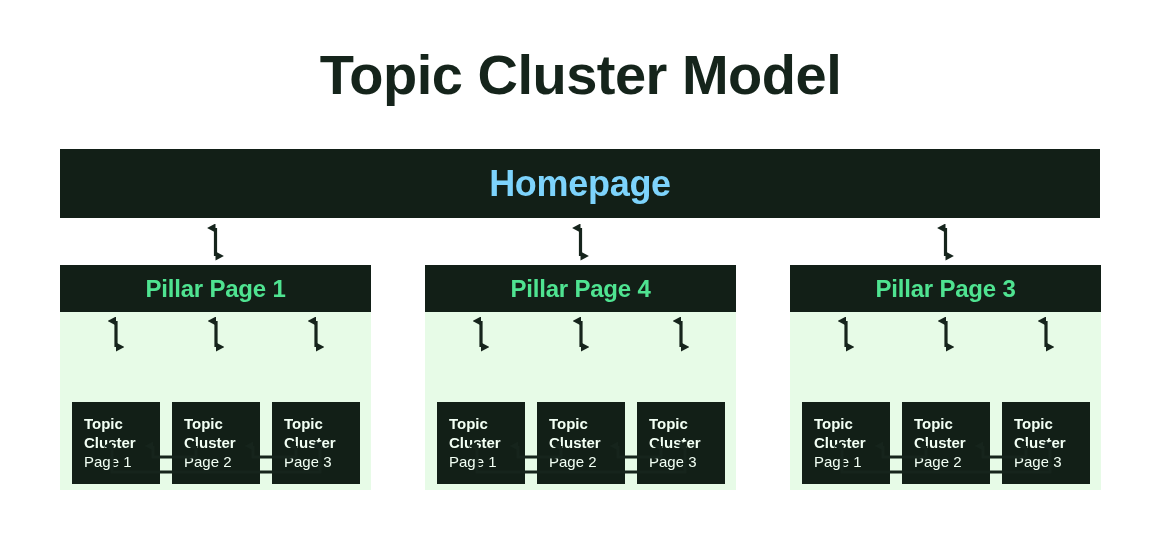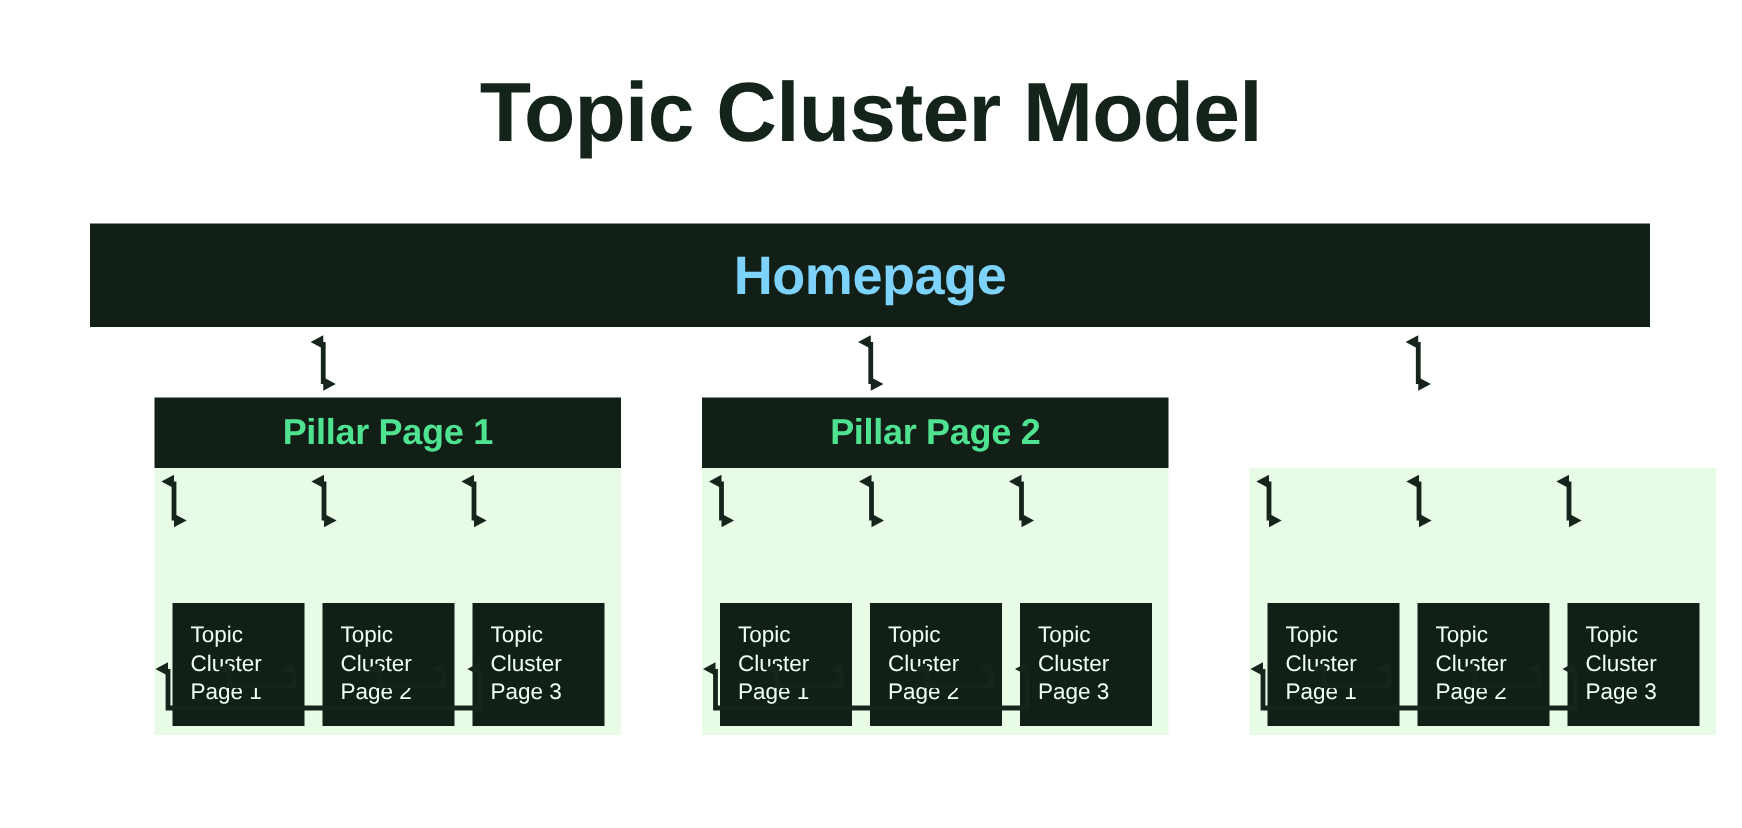--- a/index.html
+++ b/index.html
@@ -55,21 +55,20 @@
     font-weight: bold;
     letter-spacing: -0.3px;
   }
 
   
   .column {
     position: absolute;
     top: 265px;
     width: 311px;
     height: 225px;
-    margin-left: 43px;
   }
   .col-0 { left: 60px; }
   .col-1 { left: 425px; }
   .col-2 { left: 790px; }
 
   .pillar-bar {
     position: absolute;
     left: 0; top: 0;
     width: 311px;
     height: 47px;
@@ -104,21 +103,21 @@
     padding: 12px 0 0 12px;
   }
   .tb-0 { left: 12px; }
   .tb-1 { left: 112px; }
   .tb-2 { left: 212px; }
 
   .topic-line {
     color: #f2fff4;
     font-size: 15px;
     line-height: 19px;
-    font-weight: normal;
+    font-weight: bold;
     white-space: nowrap;
   }
   .topic-line.bold { font-weight: normal; }
 
   
   .wires {
     position: absolute;
     left: 0; top: 0;
     width: 1161px;
     height: 552px;
@@ -154,21 +153,21 @@
       <div class="topic-box tb-2">
         <div class="topic-line">Topic</div>
         <div class="topic-line">Cluster</div>
         <div class="topic-line bold">Page 3</div>
       </div>
     </div>
   </div>
 
   <div class="column col-1">
     <div class="pillar-bar">
-      <span class="pillar-label">Pillar Page 2</span>
+      <span class="pillar-label">Pillar Page 4</span>
     </div>
     <div class="cluster-panel">
       <div class="topic-box tb-0">
         <div class="topic-line">Topic</div>
         <div class="topic-line">Cluster</div>
         <div class="topic-line bold">Page 1</div>
       </div>
       <div class="topic-box tb-1">
         <div class="topic-line">Topic</div>
         <div class="topic-line">Cluster</div>
@@ -176,20 +175,23 @@
       </div>
       <div class="topic-box tb-2">
         <div class="topic-line">Topic</div>
         <div class="topic-line">Cluster</div>
         <div class="topic-line bold">Page 3</div>
       </div>
     </div>
   </div>
 
   <div class="column col-2">
+    <div class="pillar-bar">
+      <span class="pillar-label">Pillar Page 3</span>
+    </div>
     <div class="cluster-panel">
       <div class="topic-box tb-0">
         <div class="topic-line">Topic</div>
         <div class="topic-line">Cluster</div>
         <div class="topic-line bold">Page 1</div>
       </div>
       <div class="topic-box tb-1">
         <div class="topic-line">Topic</div>
         <div class="topic-line">Cluster</div>
         <div class="topic-line bold">Page 2</div>

